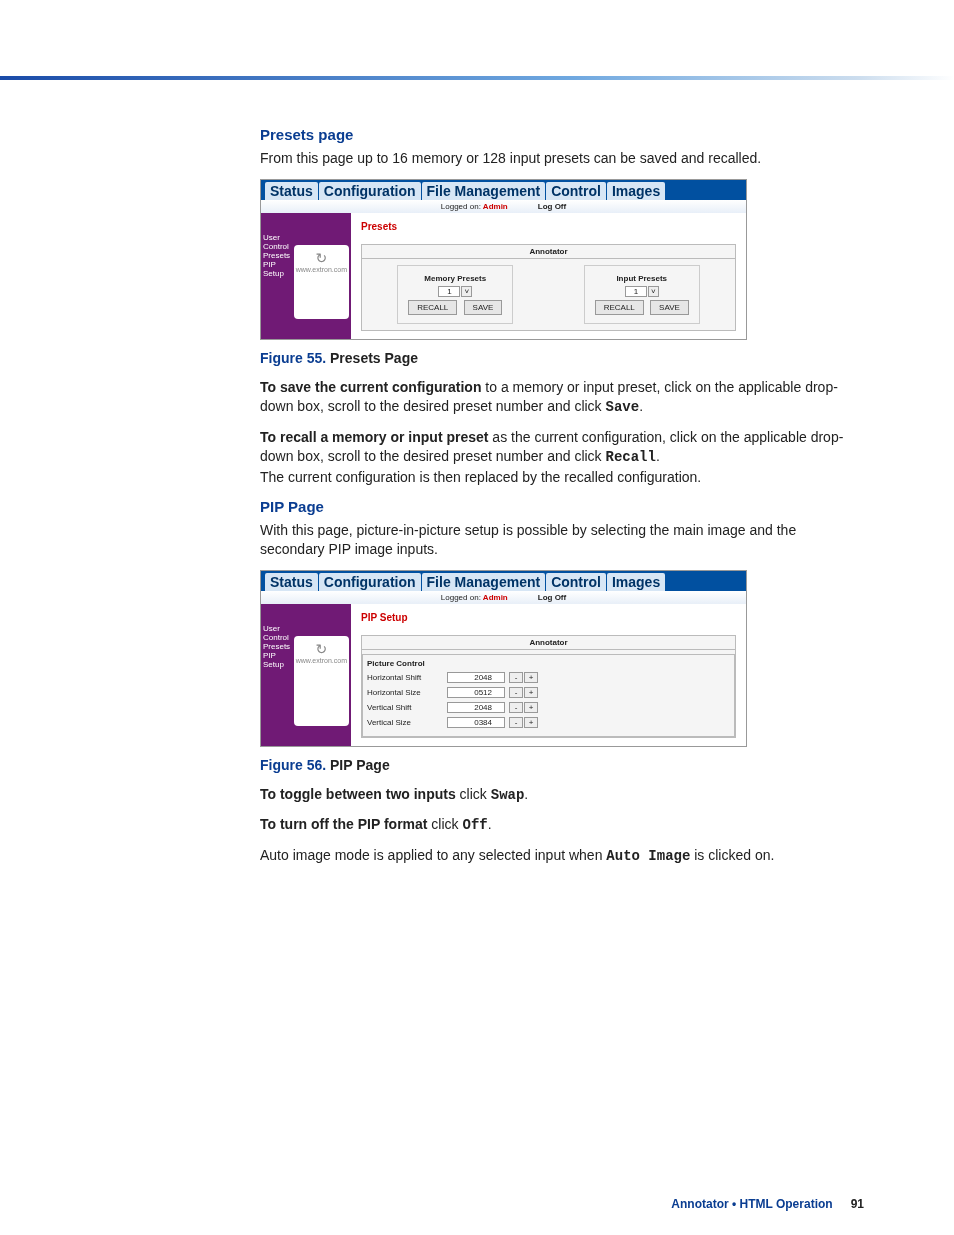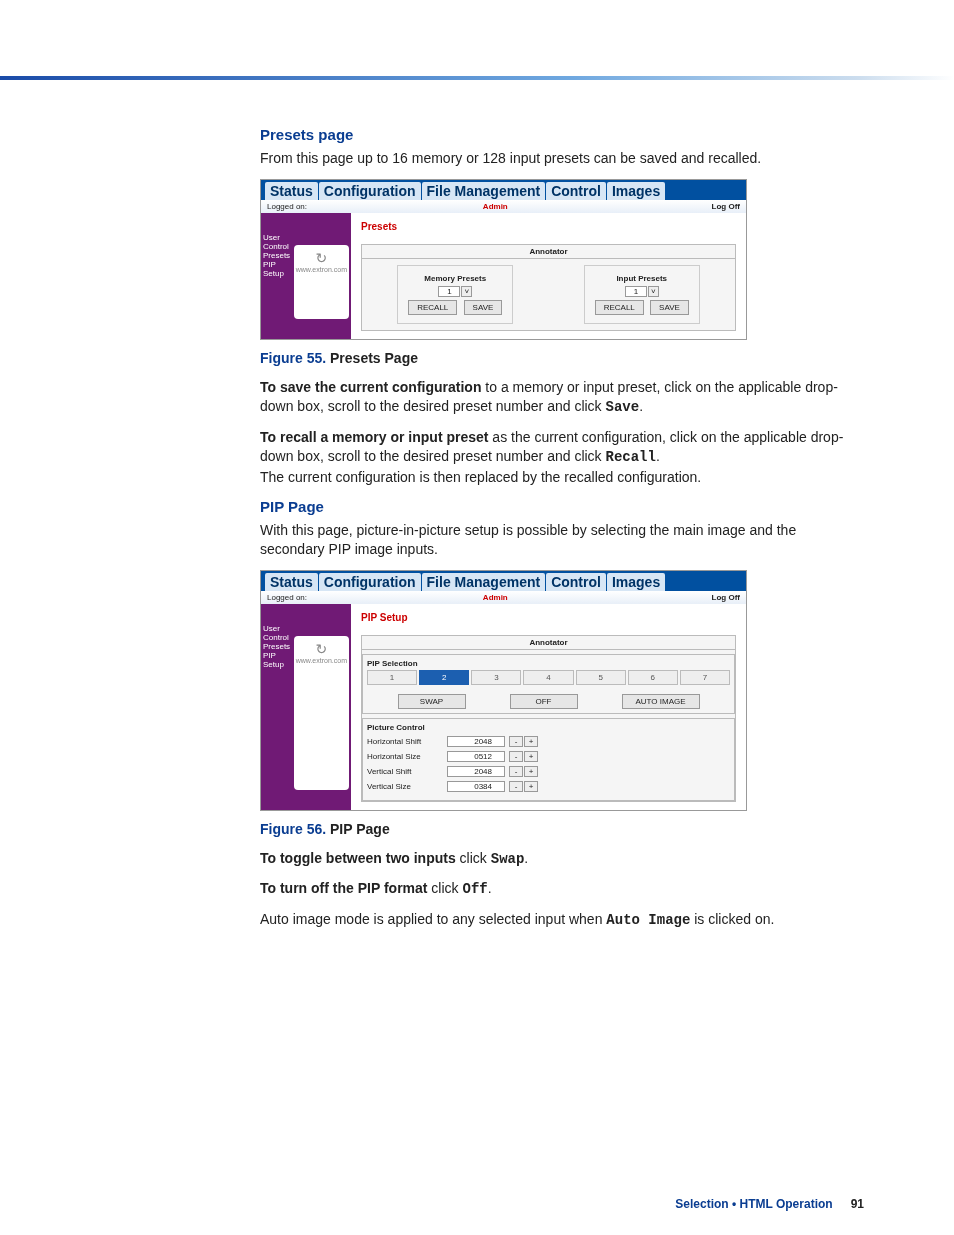--- a/index.html
+++ b/index.html
@@ -6,21 +6,21 @@
 .page{width:954px;height:1235px;position:relative;margin:16px auto;box-sizing:border-box}
 .top-bar{position:absolute;top:60px;left:0;right:0;height:4px;background:linear-gradient(to right,#1a4ba8,#6fa8e0 60%,#cde 90%,#fff)}
 .content{position:absolute;top:110px;left:260px;width:600px}
 h2{color:#0a3d91;font-weight:bold;font-size:15px;margin:0 0 6px}
 p{margin:4px 0 10px;line-height:1.4}
 strong{font-weight:bold}
 .code{font-family:'Courier New',monospace;font-weight:bold}
 .fig-box{border:1px solid #999;width:485px;background:#fff;margin-bottom:10px}
 .tabs{display:flex;background:#0150a0;padding:2px 4px 0;font-size:14px}
 .tab{background:#d7e6f5;padding:1px 5px;margin-right:1px;border-radius:2px 2px 0 0;color:#036;font-weight:bold}
-.log-row{display:flex;justify-content:space-between;align-items:center;font-size:8px;padding:2px 6px;background:linear-gradient(#fff,#e8eff8)}
+.log-row{display:flex;justify-content:center;align-items:center;font-size:8px;padding:2px 6px;background:linear-gradient(#fff,#e8eff8)}
 .log-row .admin{color:#c00;font-weight:bold;margin:0 30px 0 2px}
 .log-row .logoff{font-weight:bold}
 .body-row{display:flex}
 .sidebar{width:90px;background:#701a75;color:#fff;font-size:8px;padding:20px 2px;box-sizing:border-box;display:flex;flex-direction:row;justify-content:space-between}
 .extrlogo{background:#fff;color:#888;font-size:7px;text-align:center;padding:6px 2px;border-radius:4px;margin-top:12px;line-height:1.1}
 .main-panel{flex:1;padding:8px 10px;box-sizing:border-box}
 .panel-title{color:#c00;font-weight:bold;font-size:10px}
 .annot-box{border:1px solid #bbb;background:#f5f5f5;margin-top:12px;font-size:8px}
 .annot-title{text-align:center;font-weight:bold;padding:2px 0;border-bottom:1px solid #bbb}
 .preset-inner{display:flex;justify-content:space-around;padding:6px 0}
@@ -139,37 +139,20 @@
       </div>
       <div class="extrlogo">
         <div style="font-size:14px">↻</div>
         <div>www.extron.com</div>
       </div>
     </div>
     <div class="main-panel">
       <div class="panel-title">PIP Setup</div>
       <div class="annot-box">
         <div class="annot-title">Annotator</div>
-        <div class="pip-sel">
-          <div class="pip-sel-title">PIP Selection</div>
-          <div class="pip-btns">
-            <div class="pip-btn">1</div>
-            <div class="pip-btn active">2</div>
-            <div class="pip-btn">3</div>
-            <div class="pip-btn">4</div>
-            <div class="pip-btn">5</div>
-            <div class="pip-btn">6</div>
-            <div class="pip-btn">7</div>
-          </div>
-          <div class="pip-row2">
-            <span class="btn" style="width:50px;text-align:center">SWAP</span>
-            <span class="btn" style="width:50px;text-align:center">OFF</span>
-            <span class="btn" style="width:60px;text-align:center">AUTO IMAGE</span>
-          </div>
-        </div>
         <div class="pic-ctrl">
           <div class="pip-sel-title">Picture Control</div>
           <div class="pc-row">
             <div class="pc-label">Horizontal Shift</div>
             <div class="pc-val">2048</div>
             <div class="pc-step">-</div>
             <div class="pc-step">+</div>
           </div>
           <div class="pc-row">
             <div class="pc-label">Horizontal Size</div>
@@ -197,15 +180,15 @@
 
 <div class="fig-cap"><span class="fignum">Figure 56.</span><span class="figtxt"> PIP Page</span></div>
 
 <p><strong>To toggle between two inputs</strong><span> click </span><span class="code">Swap</span><span>.</span></p>
 <p><strong>To turn off the PIP format</strong><span> click </span><span class="code">Off</span><span>.</span></p>
 <p><span>Auto image mode is applied to any selected input when </span><span class="code">Auto Image</span><span> is clicked on.</span></p>
 
 </div>
 
 <div class="footer">
-  <span class="fname">Selection • HTML Operation</span><span class="pnum">91</span>
+  <span class="fname">Annotator • HTML Operation</span><span class="pnum">91</span>
 </div>
 </div>
 
 </body></html>

